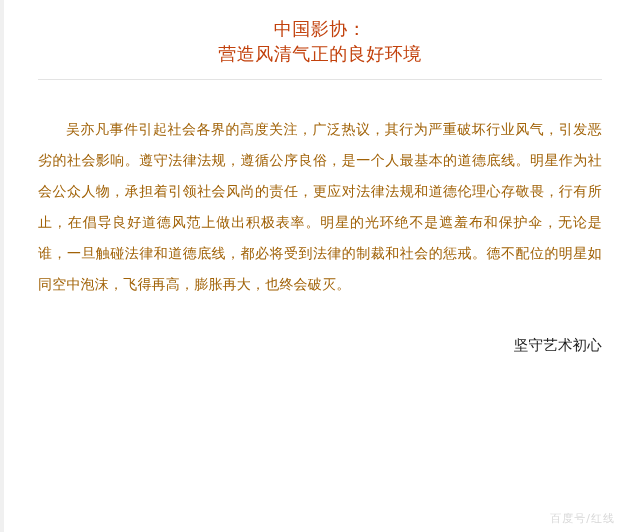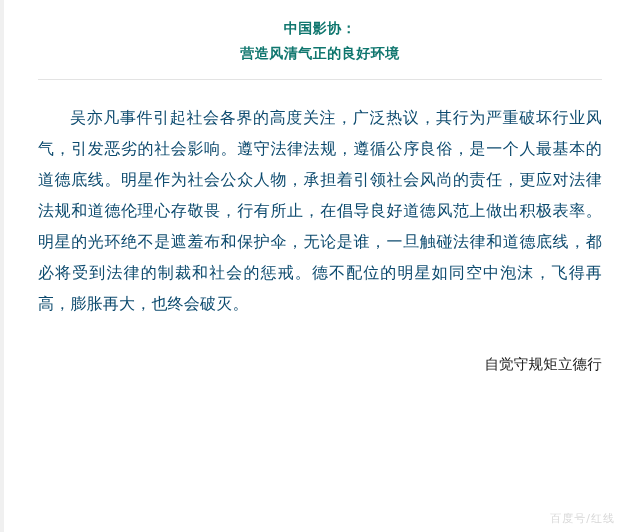--- a/index.html
+++ b/index.html
@@ -27,35 +27,35 @@
     top: 0;
     width: 4px;
     height: 532px;
     background: #f0f0f0;
   }
   .header {
     padding-top: 16px;
     text-align: center;
   }
   .header-line {
-    color: #0f766e;
-    font-weight: bold;
-    font-size: 14px;
+    color: #c2410c;
+    font-weight: normal;
+    font-size: 18px;
     line-height: 25px;
     letter-spacing: 0.5px;
   }
   .divider {
     margin-top: 13px;
     border-top: 1px solid #e3e3e3;
     height: 0;
   }
   .body-text {
-    margin-top: 22px;
-    color: #0c4a6e;
-    font-size: 16px;
+    margin-top: 34px;
+    color: #a16207;
+    font-size: 14px;
     line-height: 31px;
     text-align: justify;
     text-justify: inter-ideograph;
     letter-spacing: 0.2px;
   }
   .para {
     margin: 0 0 28px 0;
     text-indent: 2em;
   }
   .para:last-child {
@@ -93,19 +93,19 @@
     <div class="header-line">营造风清气正的良好环境</div>
   </div>
 
   <div class="divider"></div>
 
   <div class="body-text">
     <p class="para">吴亦凡事件引起社会各界的高度关注，广泛热议，其行为严重破坏行业风气，引发恶劣的社会影响。遵守法律法规，遵循公序良俗，是一个人最基本的道德底线。明星作为社会公众人物，承担着引领社会风尚的责任，更应对法律法规和道德伦理心存敬畏，行有所止，在倡导良好道德风范上做出积极表率。明星的光环绝不是遮羞布和保护伞，无论是谁，一旦触碰法律和道德底线，都必将受到法律的制裁和社会的惩戒。德不配位的明星如同空中泡沫，飞得再高，膨胀再大，也终会破灭。</p>
   </div>
 
   <div class="signature">
-    <span class="sign-line">自觉守规矩立德行</span>
+    <span class="sign-line">坚守艺术初心</span>
 
   </div>
 
   <div class="watermark">百度号/红线</div>
 
 </div>
 
 </body></html>

